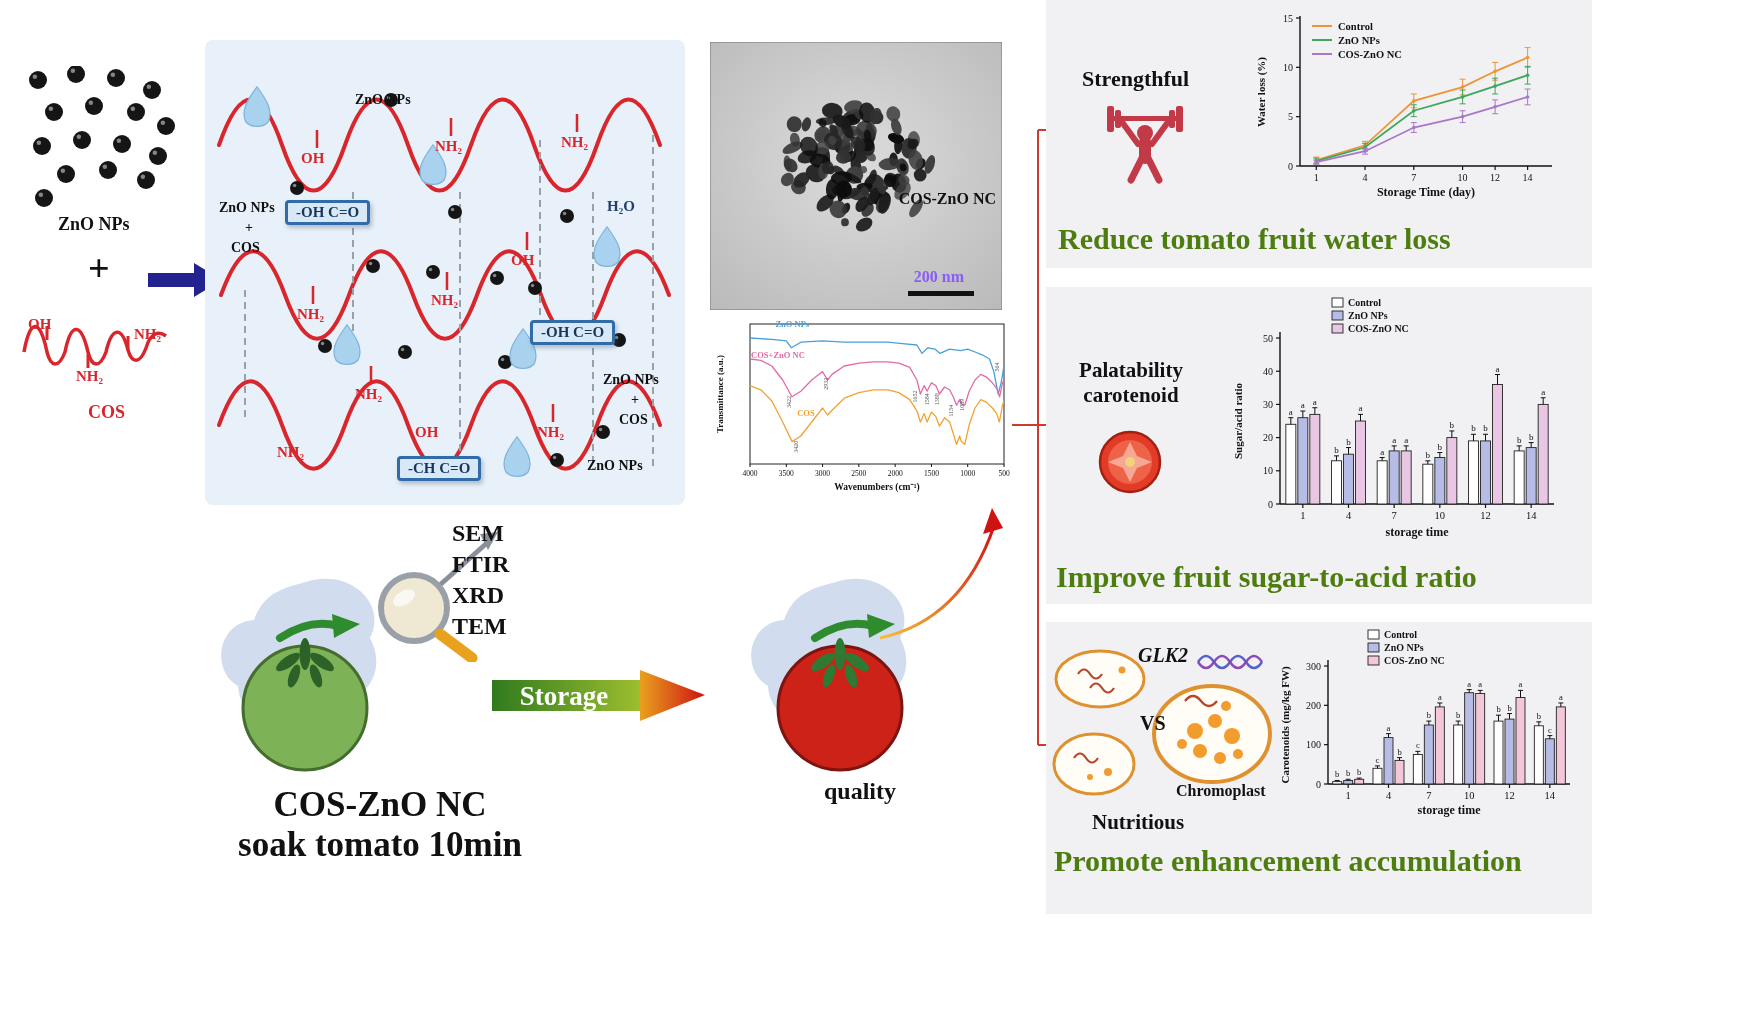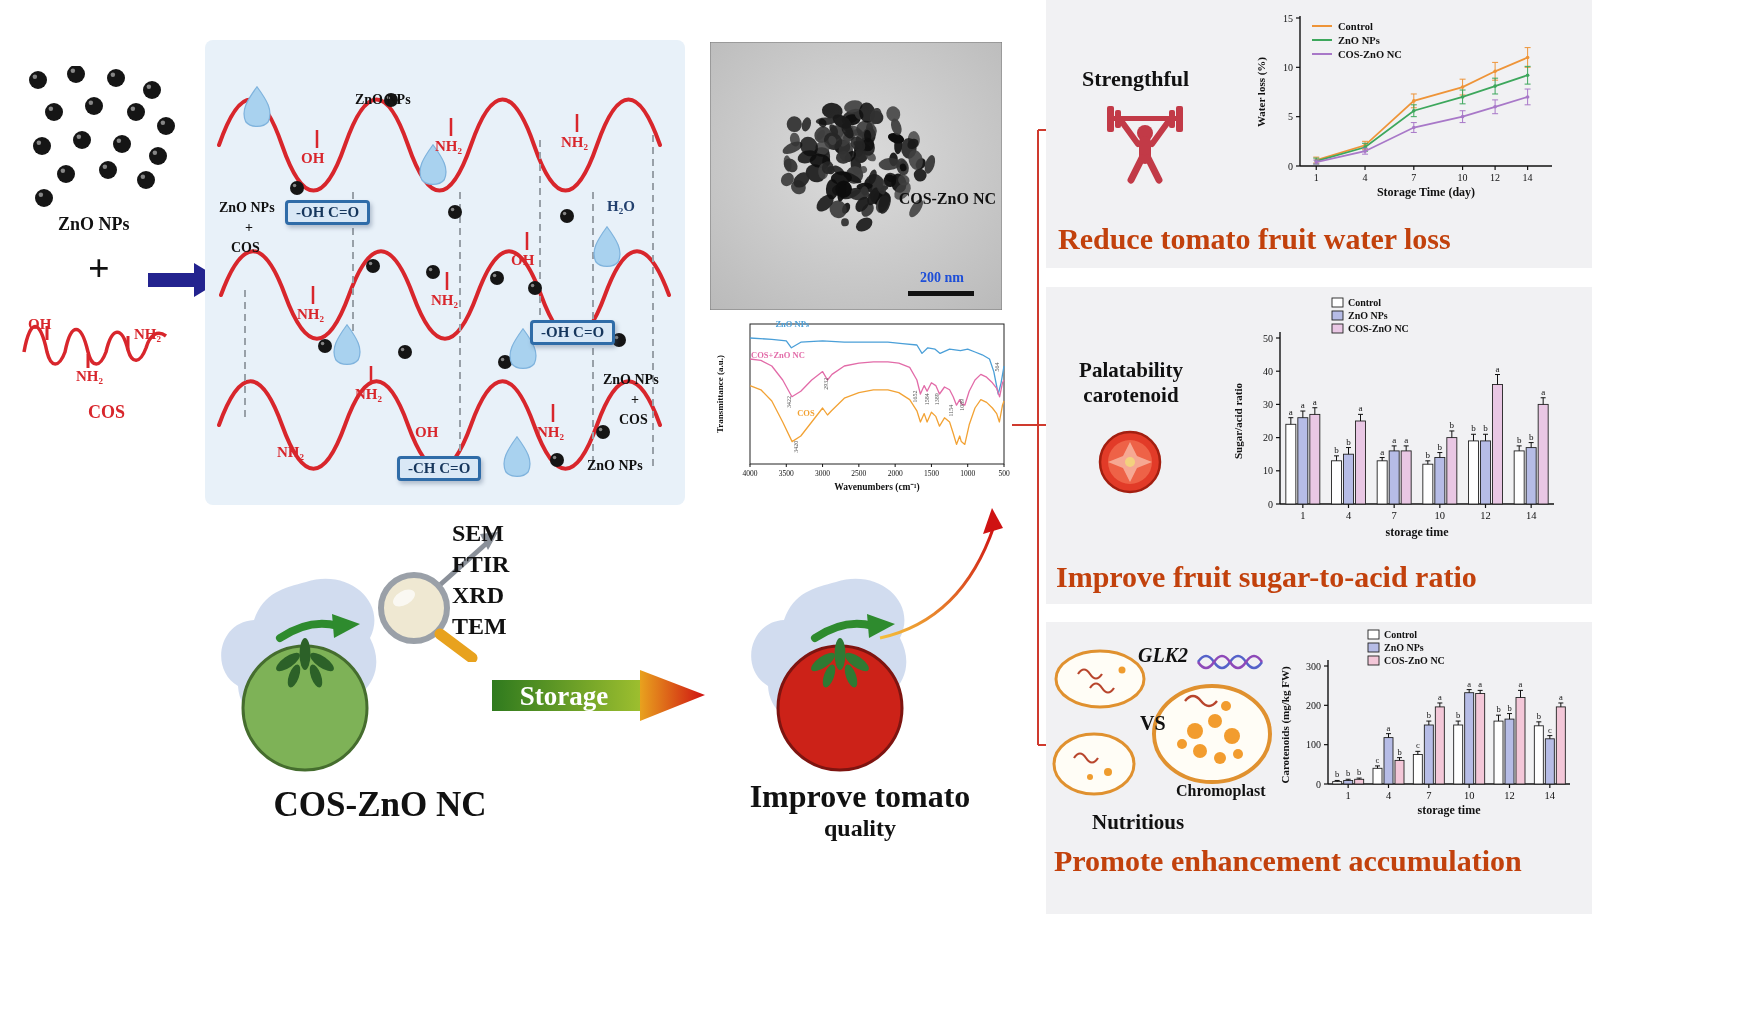--- a/index.html
+++ b/index.html
@@ -2,21 +2,21 @@
 <html><head>
 <meta charset="utf-8">
 <style>
 *{margin:0;padding:0;box-sizing:border-box}
 html,body{background:#fff}
 #canvas{position:relative;width:1751px;height:1015px;background:#fff;overflow:hidden;font-family:"Liberation Serif",serif;color:#111}
 .abs{position:absolute}
 .sb{font-family:Liberation Serif, serif;font-weight:bold}
 .red{color:#d8262c}.blk{color:#111}.navy{color:#22406e}
 .panel{position:absolute;left:1046px;width:546px;background:#f1f1f3}
-.title{font-weight:bold;font-size:30px;color:#c2410c;white-space:nowrap;font-family:"Liberation Serif",serif}
+.title{font-weight:bold;font-size:30px;color:#4d7c0f;white-space:nowrap;font-family:"Liberation Serif",serif}
 .scheme-box{position:absolute;border:3px solid #2f6ca8;background:#d9e8f6;color:#16365c;font-weight:bold;font-size:15px;padding:1px 8px;border-radius:4px;box-shadow:2px 3px 4px rgba(70,90,120,.35);font-family:"Liberation Serif",serif;white-space:nowrap}
 .sch-lbl{position:absolute;font-weight:bold;white-space:nowrap;font-family:"Liberation Serif",serif}
 .method{font-size:24px;font-weight:bold;line-height:31px;font-family:"Liberation Serif",serif}
 svg{display:block}
 </style>
 </head>
 <body>
 
 <div id="canvas">
 
@@ -269,21 +269,21 @@
         <ellipse cx="206.1" cy="166.3" rx="10.3" ry="4.7" fill="#404040" opacity="0.89" transform="rotate(124 206.1 166.3)"></ellipse>
         <ellipse cx="113.3" cy="129.3" rx="8.0" ry="5.1" fill="#404040" opacity="0.83" transform="rotate(93 113.3 129.3)"></ellipse>
         <ellipse cx="133.4" cy="115.4" rx="7.5" ry="6.3" fill="#333333" opacity="0.95" transform="rotate(176 133.4 115.4)"></ellipse>
         <ellipse cx="132.0" cy="79.7" rx="10.1" ry="5.9" fill="#1a1a1a" opacity="0.98" transform="rotate(29 132.0 79.7)"></ellipse>
         <ellipse cx="84.9" cy="97.6" rx="7.0" ry="4.9" fill="#333333" opacity="0.80" transform="rotate(79 84.9 97.6)"></ellipse>
         <ellipse cx="117.7" cy="125.7" rx="5.7" ry="6.4" fill="#262626" opacity="0.91" transform="rotate(15 117.7 125.7)"></ellipse>
         <ellipse cx="171.1" cy="143.7" rx="9.0" ry="4.6" fill="#333333" opacity="0.82" transform="rotate(75 171.1 143.7)"></ellipse>
         <ellipse cx="122.1" cy="147.2" rx="10.1" ry="6.2" fill="#0d0d0d" opacity="0.91" transform="rotate(92 122.1 147.2)"></ellipse>
       </svg>
     <div class="abs sb" style="right:6px;top:148px;font-size:16px;color:#111">COS-ZnO NC</div>
-    <div class="abs sb" style="right:38px;bottom:24px;font-size:14px;color:#1d4ed8">200 nm</div>
+    <div class="abs sb" style="right:38px;bottom:24px;font-size:16px;color:#8b5cf6">200 nm</div>
     <div class="abs" style="right:28px;bottom:14px;width:66px;height:5px;background:#111"></div>
   </div>
 
   <svg id="chart-ftir" class="abs" style="left:712px;top:316px" width="302" height="190">
       <rect x="38" y="8" width="254" height="140" fill="#ffffff" stroke="#222" stroke-width="1"></rect>
       <line x1="38" y1="148" x2="38" y2="151" stroke="#111" stroke-width="1"></line>
       <text x="38" y="160" font-size="7.5" fill="#111" text-anchor="middle" font-weight="normal" font-style="normal" font-family="&quot;Liberation Serif&quot;,serif">4000</text>
       <line x1="74.28571428571428" y1="148" x2="74.28571428571428" y2="151" stroke="#111" stroke-width="1"></line>
       <text x="74.28571428571428" y="160" font-size="7.5" fill="#111" text-anchor="middle" font-weight="normal" font-style="normal" font-family="&quot;Liberation Serif&quot;,serif">3500</text>
       <line x1="110.57142857142857" y1="148" x2="110.57142857142857" y2="151" stroke="#111" stroke-width="1"></line>
@@ -381,23 +381,23 @@
         <stop offset="0" stop-color="#f5c03a"></stop>
           <stop offset="1" stop-color="#cf1212"></stop>
       </linearGradient>
     </defs>
     <path d="M10,142 Q92,124 124,30" stroke="url(#arcGrad)" stroke-width="3" fill="none"></path>
     <polygon points="113,38 133,32 122,12" fill="#cf1212"></polygon>
   </svg>
 
   <div class="abs" style="left:170px;top:785px;width:420px;text-align:center">
     <div class="sb" style="font-size:35px">COS-ZnO NC</div>
+    <div class="sb" style="font-size:35px">soak tomato 10min</div>
   </div>
   <div class="abs" style="left:705px;top:778px;width:310px;text-align:center">
-    <div class="sb" style="font-size:32px">Improve tomato</div>
     <div class="sb" style="font-size:24px">quality</div>
   </div>
 
   <svg class="abs" style="left:1010px;top:118px" width="44" height="750">
     <path d="M2,307 L28,307 M28,12 L28,627 M28,12 L42,12 M28,307 L42,307 M28,627 L42,627" stroke="#cf3a2e" stroke-width="2" fill="none"></path>
   </svg>
 
   <div class="panel" style="top:0;height:268px"></div>
   <div class="panel" style="top:287px;height:317px"></div>
   <div class="panel" style="top:622px;height:292px"></div>

